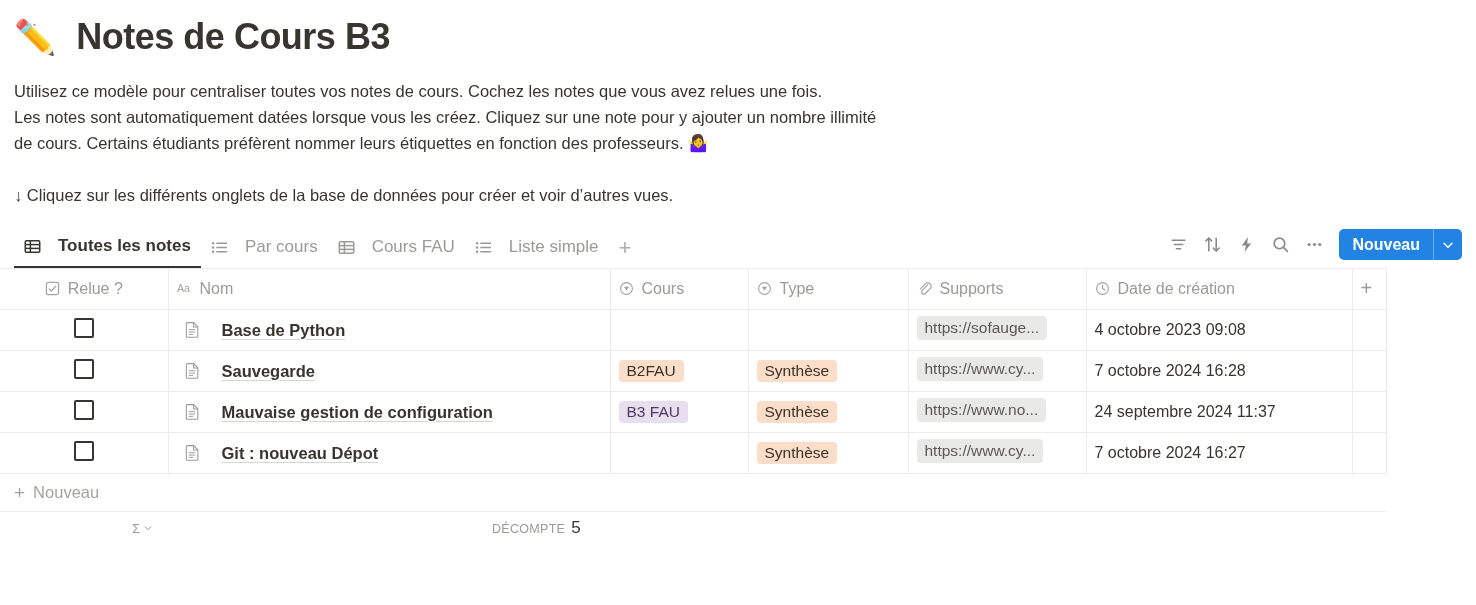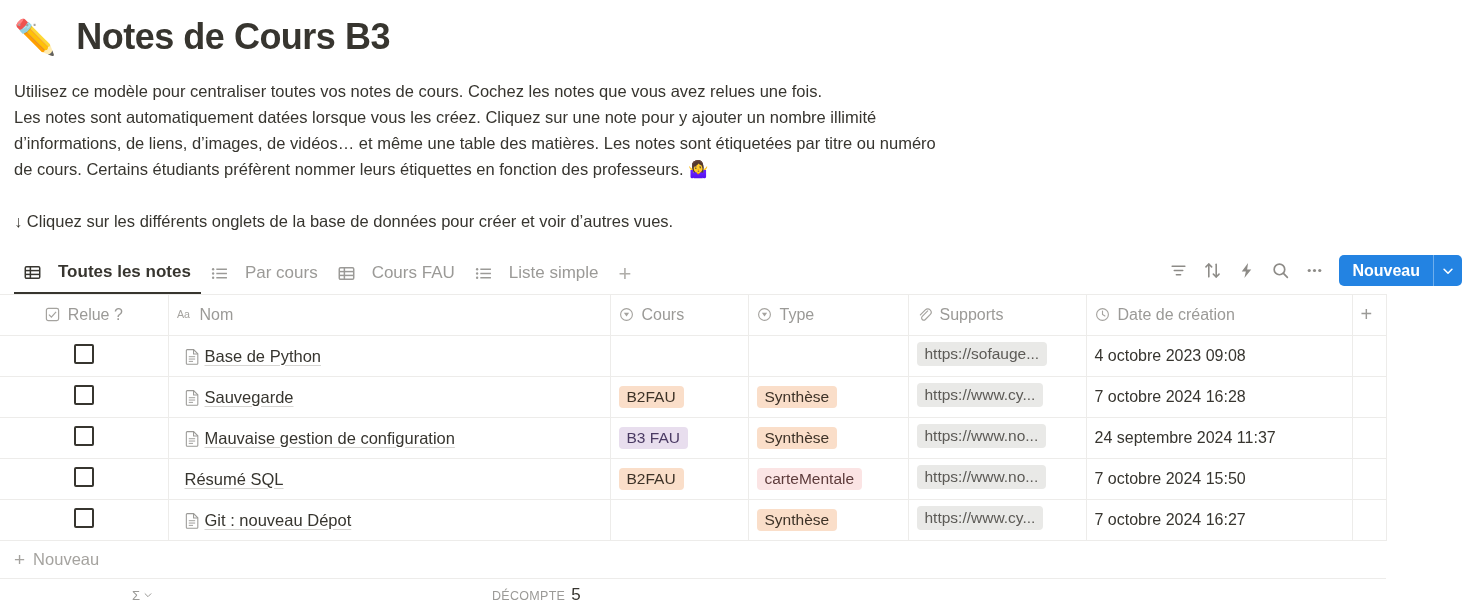--- a/index.html
+++ b/index.html
@@ -103,21 +103,21 @@
     position: absolute; left: 16px; top: -28px; color: #a5a39f;
     font-size: 20px; letter-spacing: 1px; cursor: pointer;
   }
 
   td.cb-cell { text-align: center; }
   .checkbox {
     width: 20px; height: 20px; border: 2px solid #37352f;
     border-radius: 2px; display: inline-block; cursor: pointer;
     background: #fff;
   }
-  .name-cell { display: flex; align-items: flex-end; gap: 4px; padding-left: 8px; }
+  .name-cell { display: flex; align-items: flex-start; gap: 21px; padding-left: 8px; font-weight: bold; }
   .doc-icon { width: 16px; height: 18px; flex: 0 0 auto; }
   .name-txt {
     font-size: 16.5px; color: #37352f;
     text-decoration: underline; text-decoration-color: #d6d5d2;
     text-underline-offset: 3px; cursor: pointer;
   }
   .tag {
     display: inline-block; padding: 0 8px; border-radius: 4px;
     font-size: 15.5px; line-height: 22px; white-space: nowrap;
   }
@@ -158,21 +158,20 @@
 <body>
 
 <div class="page-header">
   <div class="title-row">
     <span class="title-emoji">✏️</span>
     <h1 class="page-title">Notes de Cours B3</h1>
   </div>
   <div class="intro">
     <p>Utilisez ce modèle pour centraliser toutes vos notes de cours. Cochez les notes que vous avez relues une fois.</p>
     <p>Les notes sont automatiquement datées lorsque vous les créez. Cliquez sur une note pour y ajouter un nombre illimité</p>
-    <p>d’informations, de liens, d’images, de vidéos… et même une table des matières. Les notes sont étiquetées par titre ou numéro</p>
     <p>de cours. Certains étudiants préfèrent nommer leurs étiquettes en fonction des professeurs. 🤷‍♀️</p>
     <div class="spacer"></div>
     <p class="arrow-line">↓ Cliquez sur les différents onglets de la base de données pour créer et voir d’autres vues.</p>
   </div>
 </div>
 
 <div class="tabbar">
   <div class="tabs">
 
     <div class="tab active">
@@ -441,33 +440,20 @@
             <span class="name-txt">Mauvaise gestion de configuration</span>
           </div>
         </td>
         <td><span class="tag tag-purple">B3 FAU</span></td>
         <td><span class="tag tag-orange">Synthèse</span></td>
         <td><span class="url-pill">https://www.no...</span></td>
         <td><span class="date-txt">24 septembre 2024 11:37</span></td>
         <td></td>
       </tr>
 
-      <tr>
-        <td class="cb-cell"><span class="checkbox"></span></td>
-        <td>
-          <div class="name-cell">
-            <span class="name-txt">Résumé SQL</span>
-          </div>
-        </td>
-        <td><span class="tag tag-orange">B2FAU</span></td>
-        <td><span class="tag tag-pink">carteMentale</span></td>
-        <td><span class="url-pill">https://www.no...</span></td>
-        <td><span class="date-txt">7 octobre 2024 15:50</span></td>
-        <td></td>
-      </tr>
 
       <tr>
         <td class="cb-cell"><span class="checkbox"></span></td>
         <td>
           <div class="name-cell">
             <span class="doc-icon">
               <svg viewBox="0 0 14 16" width="15" height="17">
                   <path d="M2 1.5 h6 l4 4 v9 a0.8 0.8 0 0 1-0.8 0.8 H2 a0.8 0.8 0 0 1-0.8-0.8 V2.3 A0.8 0.8 0 0 1 2 1.5 z" fill="#fff" stroke="#9b9a97" stroke-width="1"></path>
                   <polyline points="8,1.5 8,5.6 12,5.6" fill="none" stroke="#9b9a97" stroke-width="1"></polyline>
                   <g stroke="#9b9a97" stroke-width="0.9">

